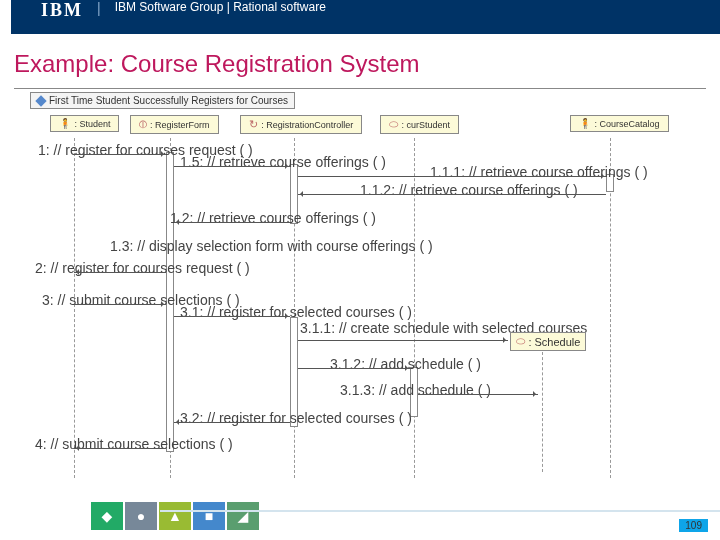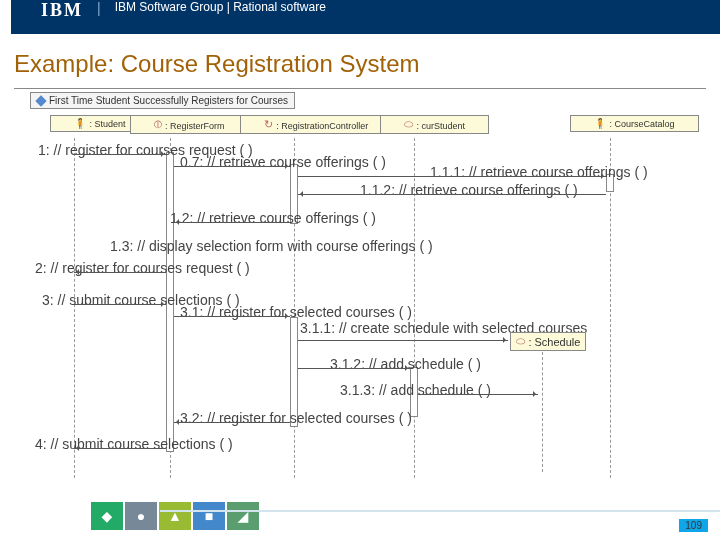--- a/index.html
+++ b/index.html
@@ -1,27 +1,27 @@
 <!DOCTYPE html>
 <html><head>
 <meta charset="utf-8">
 <style>
   * { margin: 0; padding: 0; box-sizing: border-box; }
   body { width: 720px; height: 540px; font-family: Arial, sans-serif; background: #fff; position: relative; overflow: hidden; }
   .header-bar { width: 100%; height: 34px; background: #003366; display: flex; align-items: flex-start; padding-left: 30px; gap: 14px; margin-left: 11px; }
   .ibm-logo { color: #fff; font-weight: bold; font-size: 18px; letter-spacing: 2px; font-family: Georgia, serif; }
   .header-divider { color: #88aacc; font-size: 14px; }
   .header-text { color: #fff; font-size: 12px; }
-  .slide-title { color: #a16207; font-size: 24px; font-weight: normal; margin: 16px 0 10px 14px; }
+  .slide-title { color: #be185d; font-size: 24px; font-weight: normal; margin: 16px 0 10px 14px; }
   .title-rule { border: none; border-top: 1px solid #888; margin: 0 14px 6px 14px; }
   .diagram { position: absolute; left: 30px; top: 92px; width: 670px; height: 380px; font-size: 9px; color: #333; }
   .frame-title { display: inline-flex; align-items: center; border: 1px solid #888; background: #f4f4f4; padding: 2px 6px; font-size: 10px; gap: 4px; }
   .diamond { display: inline-block; width: 8px; height: 8px; background: #58c; transform: rotate(45deg); }
   .participants { position: relative; height: 24px; margin-top: 6px; }
-  .participant { position: absolute; border: 1px solid #888; background: #fcfad8; padding: 2px 23px; font-size: 9px; display: flex; align-items: flex-end; gap: 3px; white-space: nowrap; }
+  .participant { position: absolute; border: 1px solid #888; background: #fcfad8; padding: 2px 8px; font-size: 9px; display: flex; align-items: center; gap: 3px; white-space: nowrap; }
   .actor-icon::before { content: '🧍'; font-size: 10px; }
   .boundary-icon::before { content: '⦶'; color: #b66; font-size: 11px; }
   .control-icon::before { content: '↻'; color: #b66; font-size: 11px; }
   .entity-icon::before { content: '⬭'; color: #b66; font-size: 11px; }
   .lifeline { position: absolute; top: 46px; width: 1px; height: 340px; border-left: 1px dashed #999; }
   .activation { position: absolute; width: 8px; background: #fff; border: 1px solid #888; }
   .msg { position: absolute; font-size: 14px; color: #444; white-space: nowrap; }
   .arrow { position: absolute; height: 1px; background: #555; }
   .arrow::after { content: ''; position: absolute; right: -1px; top: -3px; border: 3px solid transparent; border-left-color: #555; }
   .arrow.left::after { right: auto; left: -1px; border-left-color: transparent; border-right-color: #555; }
@@ -87,21 +87,21 @@
   <div class="activation" style="left:136px;top:60px;height:300px"></div>
   <div class="activation" style="left:260px;top:72px;height:60px"></div>
   <div class="activation" style="left:576px;top:82px;height:18px"></div>
   <div class="activation" style="left:260px;top:225px;height:110px"></div>
   <div class="activation" style="left:380px;top:275px;height:50px"></div>
 
   
   <div class="msg" style="left:8px;top:50px"><span>1</span>: <span>// register for courses request ( )</span></div>
   <div class="arrow" style="left:44px;top:62px;width:92px"></div>
 
-  <div class="msg" style="left:150px;top:62px"><span>0.7</span>: <span>// retrieve course offerings ( )</span></div>
+  <div class="msg" style="left:150px;top:62px"><span>1.5</span>: <span>// retrieve course offerings ( )</span></div>
   <div class="arrow" style="left:144px;top:74px;width:116px"></div>
 
   <div class="msg" style="left:400px;top:72px"><span>1.1.1</span>: <span>// retrieve course offerings ( )</span></div>
   <div class="arrow" style="left:268px;top:84px;width:308px"></div>
 
   <div class="msg" style="left:330px;top:90px"><span>1.1.2</span>: <span>// retrieve course offerings ( )</span></div>
   <div class="arrow left" style="left:268px;top:102px;width:308px"></div>
 
   <div class="msg" style="left:140px;top:118px"><span>1.2</span>: <span>// retrieve course offerings ( )</span></div>
   <div class="arrow left" style="left:144px;top:130px;width:116px"></div>

